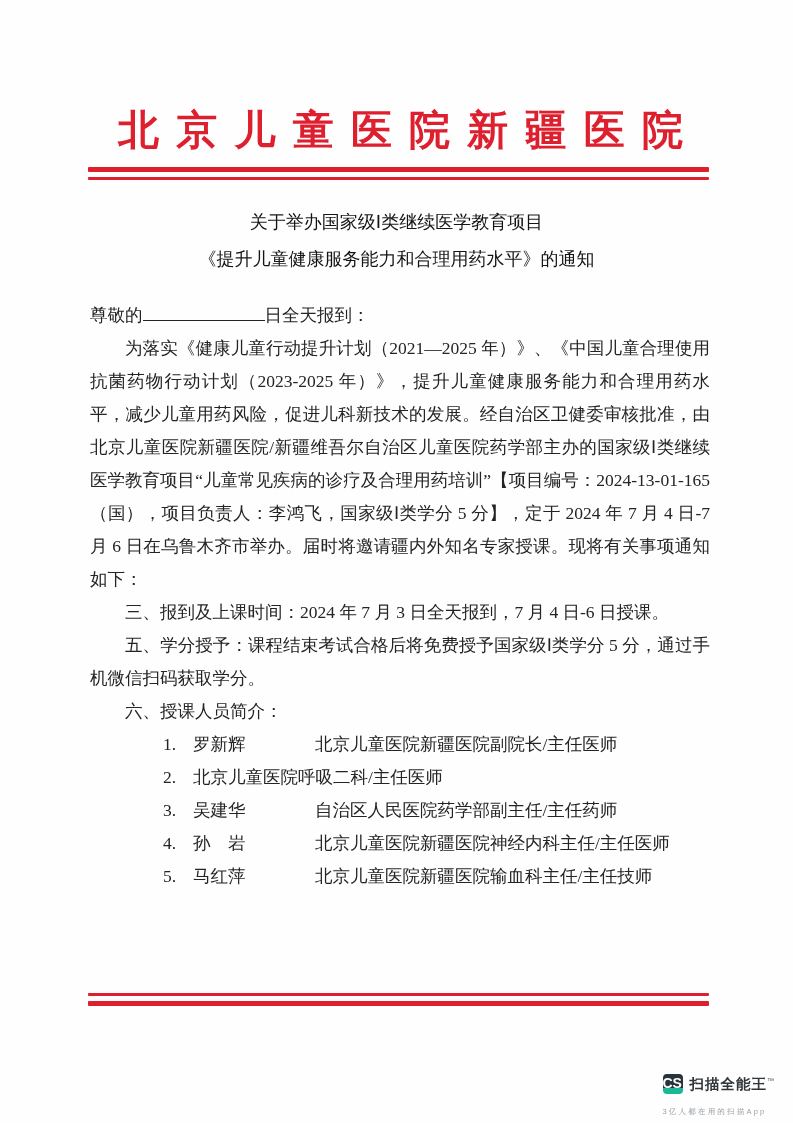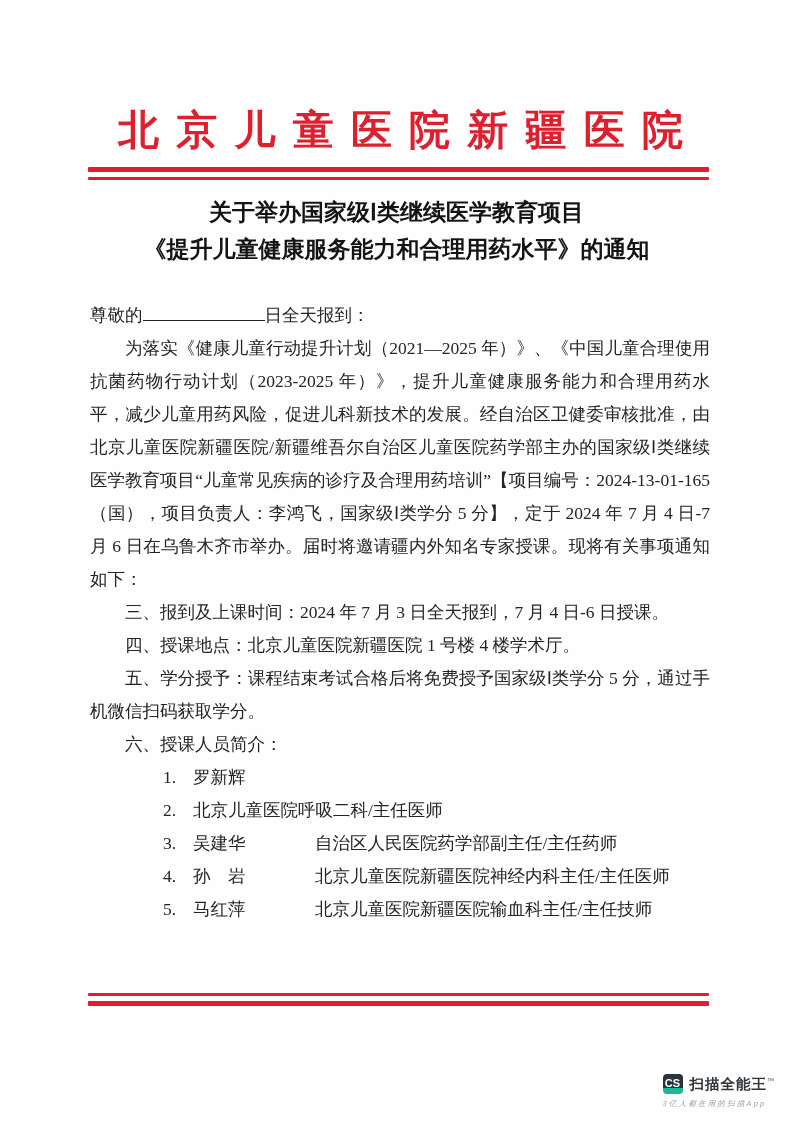--- a/index.html
+++ b/index.html
@@ -43,27 +43,27 @@
   .rule-group.bottom { top: 993px; }
   .rule { background: #dd1f2e; border-radius: 1px; }
   .rule.thick { height: 5px; }
   .rule.thin { height: 2.5px; }
   .rule-group.top .rule.thin { margin-top: 5px; }
   .rule-group.bottom .rule.thick { margin-top: 5px; }
 
   
   .doc-title {
     position: absolute;
-    top: 194px;
+    top: 204px;
     left: 0;
     right: 0;
     text-align: center;
     font-family: "Liberation Sans", sans-serif;
-    font-weight: 700;
-    font-size: 23px;
+    font-weight: 400;
+    font-size: 18px;
     line-height: 37px;
     color: #141414;
   }
 
   
   .body-block {
     position: absolute;
     top: 299px;
     left: 90px;
     width: 620px;
@@ -105,48 +105,47 @@
     display: flex;
     align-items: center;
   }
   .cs-icon {
     width: 20px;
     height: 20px;
     border-radius: 4px;
     background: linear-gradient(180deg, #28343d 0%, #28343d 72%, #1cb795 72%, #1cb795 100%);
     color: #ffffff;
     font-weight: 700;
-    font-size: 11px;
+    font-size: 14px;
     display: flex;
     align-items: center;
-    justify-content: center;
+    justify-content: flex-start;
     padding-bottom: 3px;
     box-sizing: border-box;
   }
   .wm-name {
     margin-left: 7px;
     font-weight: 700;
     font-size: 14.5px;
     color: #30363a;
     letter-spacing: 1px;
     white-space: nowrap;
   }
   .wm-name sup {
     font-size: 7px;
     font-weight: 400;
     color: #555;
     vertical-align: super;
   }
   .wm-tagline {
-    margin-top: 5px;
+    margin-top: 13px;
     font-size: 7.5px;
     color: #9ba1a6;
     letter-spacing: 2.2px;
     white-space: nowrap;
-    font-style: italic;
   }
 </style>
 </head>
 <body>
 
 <div class="page">
 
   <div class="letterhead">北京儿童医院新疆医院</div>
 
   <div class="rule-group top">
@@ -161,27 +160,27 @@
 
   <div class="body-block">
 
     <p class="salutation">
       <span>尊敬的</span><span class="blank-line"></span><span>日全天报到：</span>
     </p>
 
     <p class="para indent">为落实《健康儿童行动提升计划（2021—2025 年）》、《中国儿童合理使用抗菌药物行动计划（2023-2025 年）》，提升儿童健康服务能力和合理用药水平，减少儿童用药风险，促进儿科新技术的发展。经自治区卫健委审核批准，由北京儿童医院新疆医院/新疆维吾尔自治区儿童医院药学部主办的国家级Ⅰ类继续医学教育项目“儿童常见疾病的诊疗及合理用药培训”【项目编号：2024-13-01-165（国），项目负责人：李鸿飞，国家级Ⅰ类学分 5 分】，定于 2024 年 7 月 4 日-7 月 6 日在乌鲁木齐市举办。届时将邀请疆内外知名专家授课。现将有关事项通知如下：</p>
 
     <p class="list-item">三、报到及上课时间：2024 年 7 月 3 日全天报到，7 月 4 日-6 日授课。</p>
-    <p class="list-item">四、授课地点：北京儿童医院新疆医院 1 号楼 4 楼学术厅。</p>
     <p class="list-item">五、学分授予：课程结束考试合格后将免费授予国家级Ⅰ类学分 5 分，通过手机微信扫码获取学分。</p>
     <p class="list-item">六、授课人员简介：</p>
 
     <div class="speaker-row">
       <span class="sp-no">1.</span>
       <span class="sp-name">罗新辉</span>
+      <span class="sp-role">北京儿童医院新疆医院副院长/主任医师</span>
     </div>
     <div class="speaker-row">
       <span class="sp-no">2.</span>
       <span class="sp-role">北京儿童医院呼吸二科/主任医师</span>
     </div>
     <div class="speaker-row">
       <span class="sp-no">3.</span>
       <span class="sp-name">吴建华</span>
       <span class="sp-role">自治区人民医院药学部副主任/主任药师</span>
     </div>

